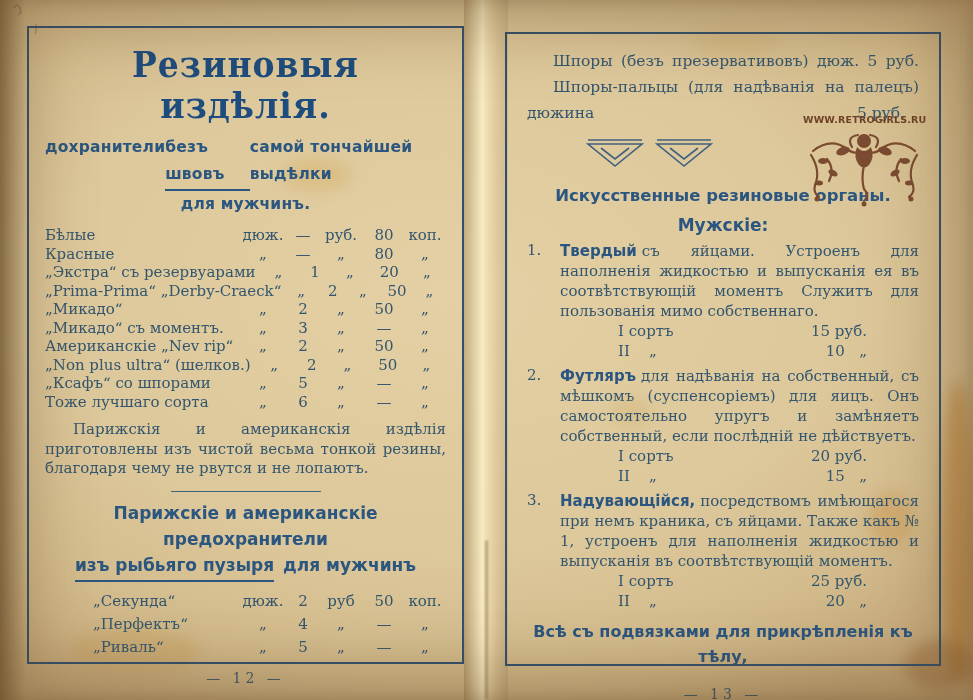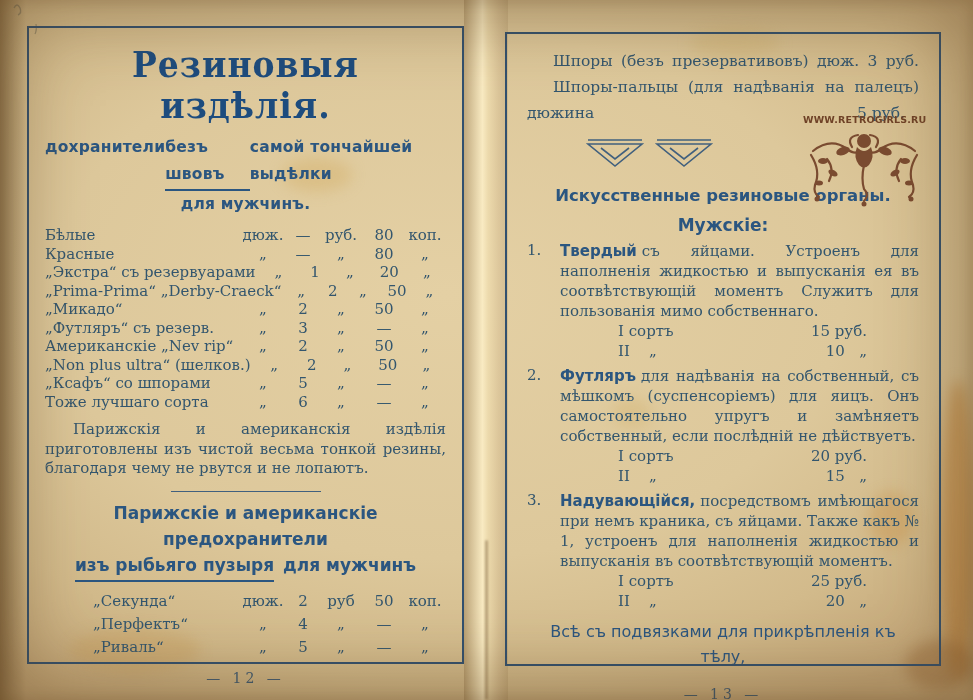--- a/index.html
+++ b/index.html
@@ -71,21 +71,21 @@
   h3{margin:16px 0 0 0;text-align:center;font-family:"DejaVu Sans",sans-serif;font-weight:bold;
     font-size:16.5px;color:#2b5680;}
   h4{margin:10px 0 6px 0;text-align:center;font-family:"DejaVu Sans",sans-serif;font-weight:bold;
     font-size:17px;color:#2b5680;}
   .item{display:flex;margin-top:5px;font-size:15px;color:#33566e;}
   .inum{width:33px;}
   .ibody{flex:1;}
   .itext{margin:0;line-height:20px;text-align:justify;}
   .lead{font-family:"DejaVu Sans",sans-serif;font-weight:bold;color:#2b5680;margin-right:5px;}
   .prow{display:flex;justify-content:space-between;padding-left:58px;padding-right:52px;line-height:20px;}
-  .rfooter{margin-top:8px;text-align:center;font-family:"DejaVu Sans",sans-serif;font-weight:normal;
+  .rfooter{margin-top:8px;text-align:center;font-family:"DejaVu Sans",sans-serif;font-weight:bold;
     font-size:16px;color:#2b5680;line-height:25px;}
 </style>
 </head>
 <body>
 
 <div class="canvas">
   <div class="edge-left"></div>
   <div class="crease"></div>
   <div class="crease-crack"></div>
   <div class="stain s1"></div>
@@ -148,21 +148,21 @@
       </div>
       <div class="trow">
         <span class="tname">„Микадо“</span>
         <span class="tc c-unit">„</span>
         <span class="tc c-qty">2</span>
         <span class="tc c-rub">„</span>
         <span class="tc c-kop">50</span>
         <span class="tc c-kopl">„</span>
       </div>
       <div class="trow">
-        <span class="tname">„Футляръ“ съ резерв.</span>
+        <span class="tname">„Микадо“ съ моментъ.</span>
         <span class="tc c-unit">„</span>
         <span class="tc c-qty">3</span>
         <span class="tc c-rub">„</span>
         <span class="tc c-kop">—</span>
         <span class="tc c-kopl">„</span>
       </div>
       <div class="trow">
         <span class="tname">Американскіе „Nev rip“</span>
         <span class="tc c-unit">„</span>
         <span class="tc c-qty">2</span>
@@ -234,21 +234,21 @@
         <span class="tc c-kopl">„</span>
       </div>
 
     </div>
 
   </div>
   <div class="pagenum pn-left">— 12 —</div>
 
   <div class="page page-right">
     <div class="spurs">
-      <div class="jline ind">Шпоры (безъ презервативовъ) дюж. 3 руб.</div>
+      <div class="jline ind">Шпоры (безъ презервативовъ) дюж. 5 руб.</div>
       <div class="jline ind">Шпоры-пальцы (для надѣванія на палецъ)</div>
       <div class="sline">
         <span>дюжина</span>
         <span>5 руб.</span>
       </div>
     </div>
 
     <div class="tri-wrap">
       <svg width="130" height="34">
         <g fill="none" stroke="#41607e" stroke-width="1.6">

